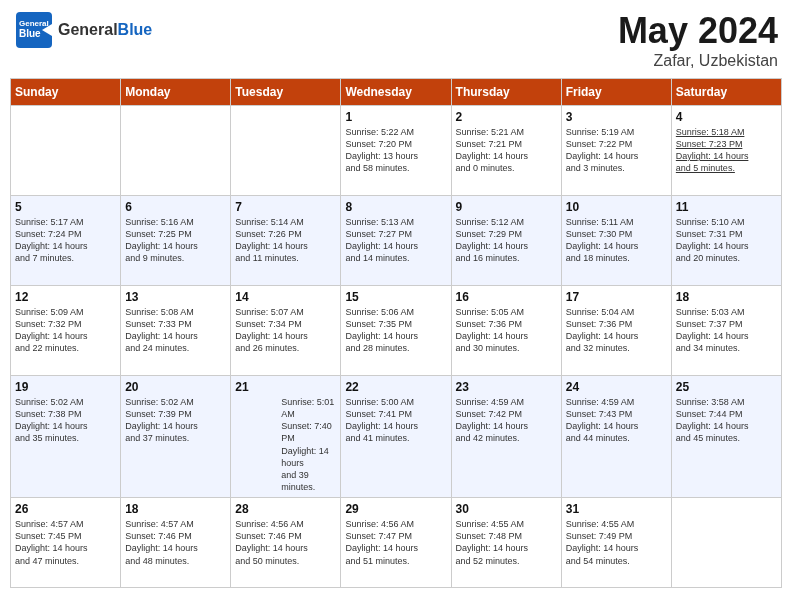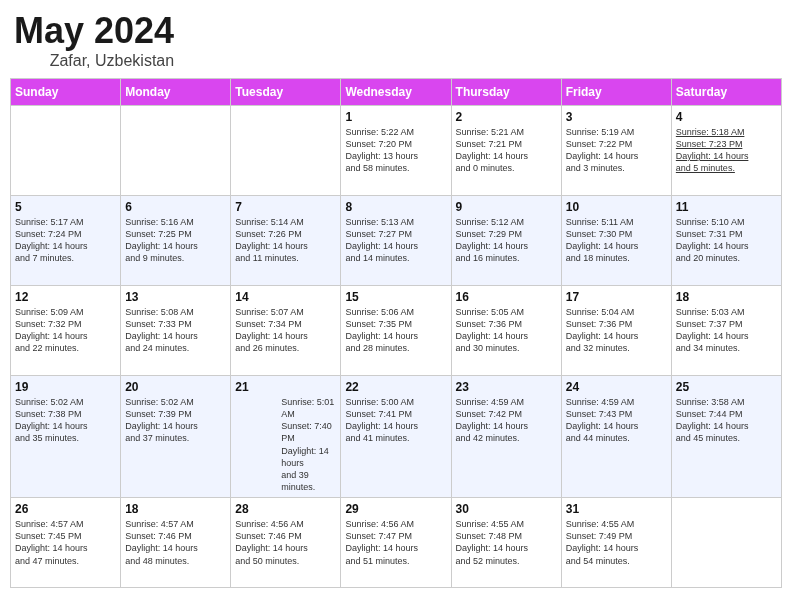--- a/index.html
+++ b/index.html
@@ -33,21 +33,21 @@
     .location-title {
       font-size: 16px;
       color: #444;
     }
     .calendar-table {
       width: 100%;
       border-collapse: collapse;
       table-layout: fixed;
     }
     .calendar-table th {
-      background-color: #d946ef;
+      background-color: #c2410c;
       color: #fff;
       font-size: 12px;
       font-weight: bold;
       padding: 6px 4px;
       text-align: left;
       border: 1px solid #ccc;
     }
     .calendar-table td {
       vertical-align: top;
       border: 1px solid #ccc;
@@ -72,20 +72,35 @@
       background-color: #f0f4ff;
     }
     .row-white td {
       background-color: #fff;
     }
   </style>
 </head>
 <body>
 
 <div class="header">
+  <div class="logo-wrapper">
+    <svg width="40" height="40" viewBox="0 0 40 40">
+
+      <rect x="2" y="2" width="36" height="36" rx="4" fill="#1565c0"></rect>
+      <text x="5" y="16" font-size="8" fill="white" font-family="Arial" font-weight="bold">General</text>
+      <text x="5" y="27" font-size="10" fill="white" font-family="Arial" font-weight="bold">Blue</text>
+
+      <polygon points="28,20 38,14 38,26" fill="white"></polygon>
+    </svg>
+    <div>
+      <div style="font-size:16px;font-weight:bold;color:#333;">
+        <span>General</span><span style="color:#1565c0;">Blue</span>
+      </div>
+    </div>
+  </div>
   <div class="title-area">
     <div class="month-title">May 2024</div>
     <div class="location-title">Zafar, Uzbekistan</div>
   </div>
 </div>
 
 <table class="calendar-table">
   <thead>
     <tr>
     <th>Sunday</th>

